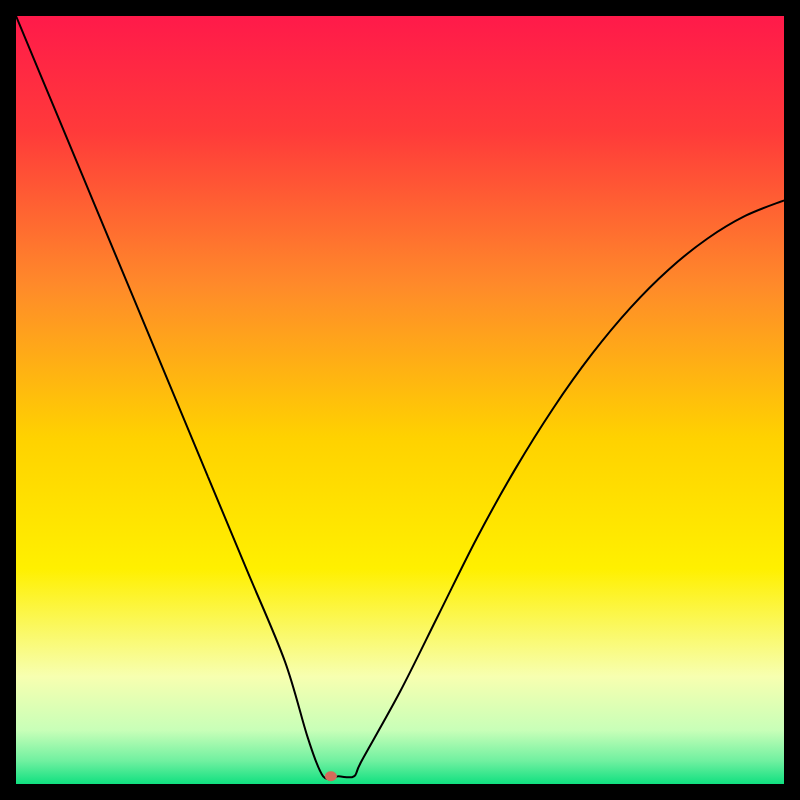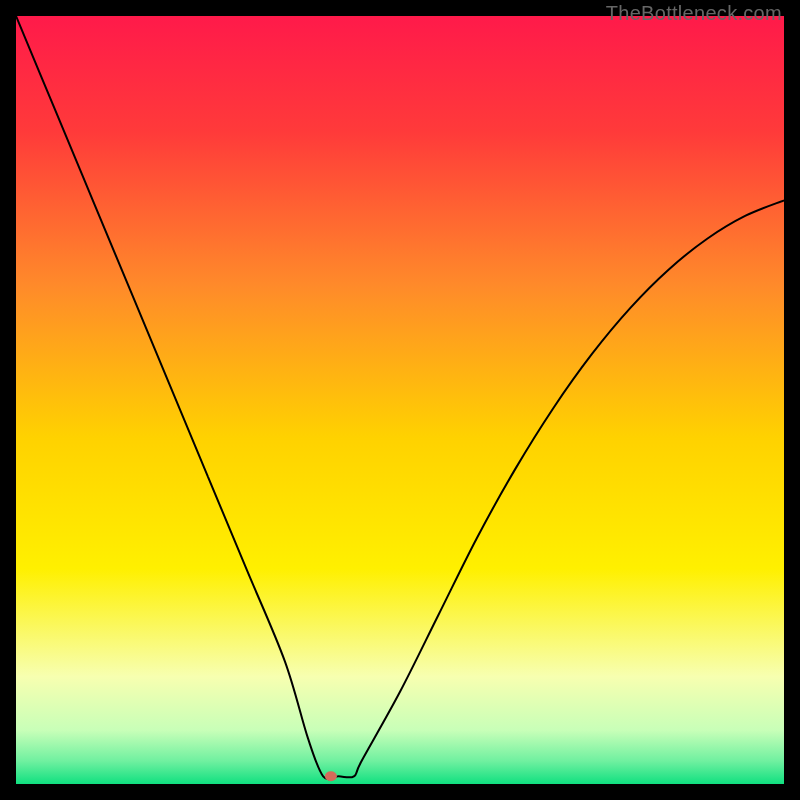--- a/index.html
+++ b/index.html
@@ -35,21 +35,20 @@
     z-index: 10;
   }
   svg {
     display: block;
   }
 </style>
 </head>
 <body>
 
 <div class="chart-container">
-  <div class="watermark">TheBottleneck.com</div>
   <div class="plot-area">
     <svg id="bg-svg" width="768" height="768">
         <defs>
           <linearGradient id="grad" x1="0" y1="0" x2="0" y2="1">
             <stop offset="0%" stop-color="#ff1a4a"></stop>
             <stop offset="15%" stop-color="#ff3a3a"></stop>
             <stop offset="35%" stop-color="#ff8a2a"></stop>
             <stop offset="55.00000000000001%" stop-color="#ffd200"></stop>
             <stop offset="72%" stop-color="#fff000"></stop>
             <stop offset="86%" stop-color="#f7ffb0"></stop>

